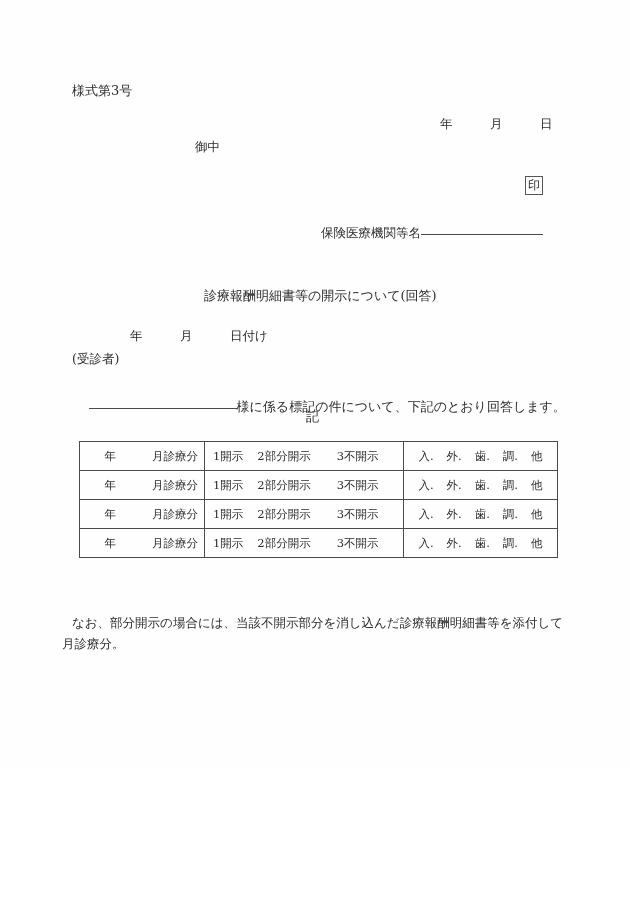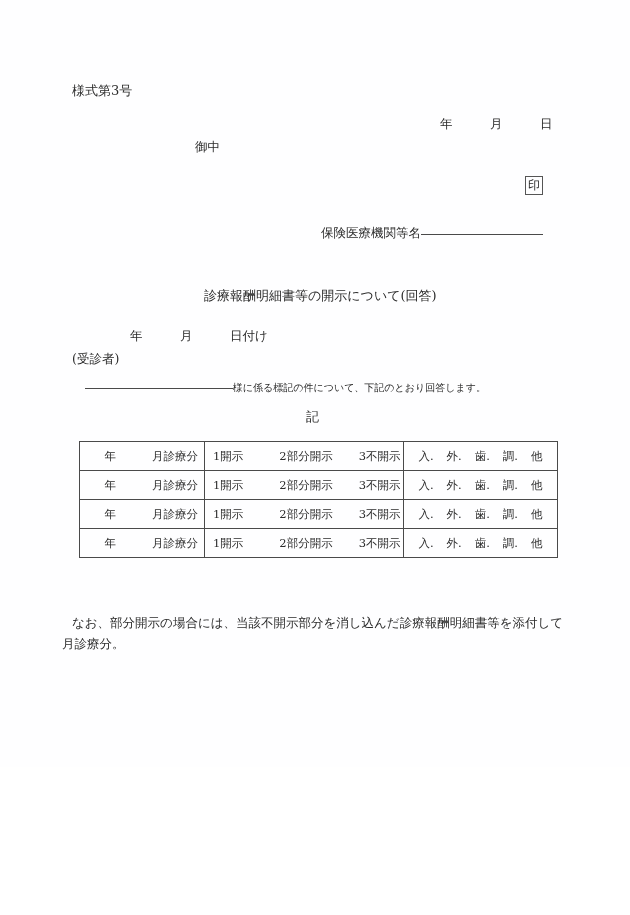--- a/index.html
+++ b/index.html
@@ -56,21 +56,21 @@
   .ul-org  { width: 122px; }
   .ul-doc  { width: 120px; }
   .ul-ref  { width: 53px; }
   .ul-pat  { width: 148px; }
 
   .doc-title    { left: 204px; top: 289px; font-size: 13px; }
 
   .body-1       { left: 130px; top: 330px; font-size: 12.5px; }
   .ref-part     { left: 310px; top: 330px; font-size: 12.5px; }
   .body-2       { left: 72px;  top: 353px; font-size: 12.5px; }
-  .body-3       { left: 72px;  top: 373px; font-size: 10px; text-align: center; }
+  .body-3       { left: 72px;  top: 387px; font-size: 13px; text-align: center; }
 
   .ki           { left: 306px; top: 410px; font-size: 13px; }
 
   
   .tbl {
     position: absolute;
     left: 79px;
     top: 441px;
     width: 478px;
     border-collapse: collapse;
@@ -108,21 +108,21 @@
     justify-content: space-between;
   }
 
   .cell-a {
     text-align: right;
     padding-right: 6px !important;
   }
   .cell-a .yr { margin-right: 36px; }
 
   .cell-b { padding-left: 8px !important; }
-  .cell-b .o1 { margin-right: 36px; }
+  .cell-b .o1 { margin-right: 14px; }
   .cell-b .o2 { margin-right: 26px; }
 
   .cell-c {
     display: flex;
     align-items: center;
     justify-content: space-around;
     height: 28px;
     padding: 0 8px;
     box-sizing: border-box;
   }

